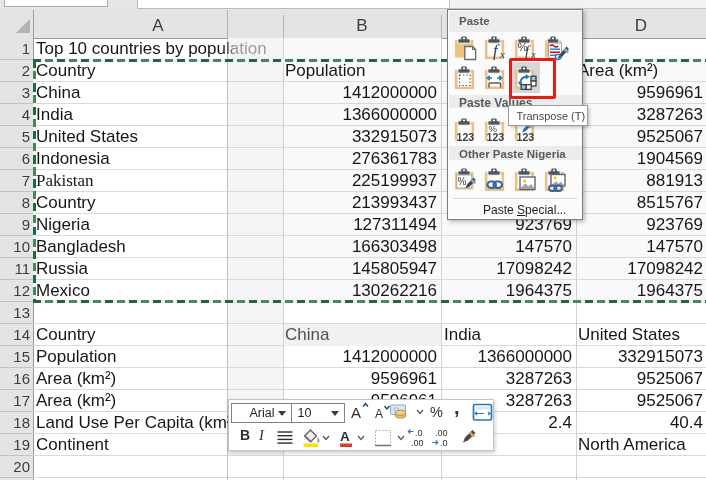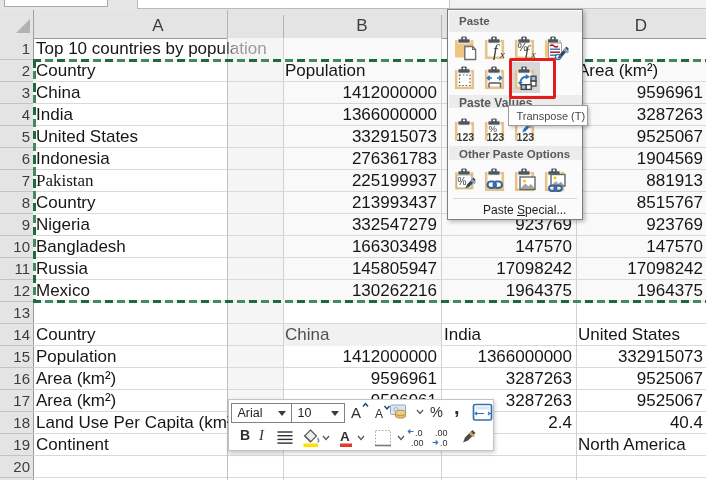--- a/index.html
+++ b/index.html
@@ -88,21 +88,21 @@
 <div class="cell" style="left:36px;top:236px;">Bangladesh</div>
 <div class="cell" style="left:36px;top:258px;">Russia</div>
 <div class="cell" style="left:36px;top:280px;">Mexico</div>
 
 <div class="cell num" style="left:283px;top:82px;width:154px;">1412000000</div>
 <div class="cell num" style="left:283px;top:104px;width:154px;">1366000000</div>
 <div class="cell num" style="left:283px;top:126px;width:154px;">332915073</div>
 <div class="cell num" style="left:283px;top:148px;width:154px;">276361783</div>
 <div class="cell num" style="left:283px;top:170px;width:154px;">225199937</div>
 <div class="cell num" style="left:283px;top:192px;width:154px;">213993437</div>
-<div class="cell num" style="left:283px;top:214px;width:154px;">332547279</div>
+<div class="cell num" style="left:283px;top:214px;width:154px;">127311494</div>
 <div class="cell num" style="left:283px;top:236px;width:154px;">166303498</div>
 <div class="cell num" style="left:283px;top:258px;width:154px;">145805947</div>
 <div class="cell num" style="left:283px;top:280px;width:154px;">130262216</div>
 
 <div class="cell num" style="left:441px;top:214px;width:131px;">923769</div>
 <div class="cell num" style="left:441px;top:236px;width:131px;">147570</div>
 <div class="cell num" style="left:441px;top:258px;width:131px;">17098242</div>
 <div class="cell num" style="left:441px;top:280px;width:131px;">1964375</div>
 
 <div class="cell num" style="left:576px;top:82px;width:127px;">9596961</div>
@@ -151,21 +151,21 @@
 <div class="abs" style="left:33px;top:58.5px;width:3px;height:244.5px;
      background:repeating-linear-gradient(180deg,#1e6843 0 8.5px,#f2f5f2 8.5px 12px,#47875f 12px 20.5px,#f2f5f2 20.5px 24px);"></div>
 
 <div class="abs" style="z-index:10;left:447px;top:9px;width:136px;height:211px;box-sizing:border-box;background:#fbfbfb;
      border:1.5px solid #7e7e7e;box-shadow:2px 2px 4px rgba(0,0,0,0.25);"></div>
 <div class="abs" style="z-index:11;left:448.5px;top:10.5px;width:133px;height:21px;background:#ececec;"></div>
 <div class="abs" style="z-index:12;left:459px;top:14.5px;font-size:11.5px;font-weight:bold;color:#595959;">Paste</div>
 <div class="abs" style="z-index:11;left:448.5px;top:95px;width:133px;height:13px;background:#ececec;"></div>
 <div class="abs" style="z-index:12;left:459px;top:95.5px;font-size:12px;font-weight:bold;color:#595959;">Paste Values</div>
 <div class="abs" style="z-index:11;left:448.5px;top:146px;width:133px;height:14px;background:#ececec;"></div>
-<div class="abs" style="z-index:12;left:459px;top:147.5px;font-size:11.5px;font-weight:bold;color:#595959;">Other Paste Options</div>
+<div class="abs" style="z-index:12;left:459px;top:147.5px;font-size:11.5px;font-weight:bold;color:#595959;">Other Paste Nigeria</div>
 <div class="abs" style="z-index:11;left:453px;top:198px;width:124px;height:1px;background:#d9d9d9;"></div>
 <div class="abs" style="z-index:12;left:483px;top:202.5px;font-size:12px;color:#1e1e1e;">Paste <span style="text-decoration:underline">S</span>pecial...</div>
 
 <div class="abs" style="z-index:11;left:512px;top:62px;width:28px;height:31px;background:#d7d7d7;"></div>
 
 <svg class="abs" style="z-index:12;left:452px;top:36px;" width="26" height="25" viewBox="0 0 26 25">
   <rect x="3" y="4" width="18.5" height="17.5" rx="1" fill="#eec57e"></rect>
   <rect x="5.8" y="2.8" width="12.4" height="4.4" rx="1.2" fill="#50565e" stroke="#fdfdfd" stroke-width="1"></rect>
   <rect x="9.3" y="0.4" width="5.4" height="4" rx="1.2" fill="#50565e"></rect>
   <rect x="11" y="1.6" width="2" height="1.6" fill="#fff"></rect>
@@ -302,21 +302,21 @@
 </svg>
 
 <div class="abs" style="z-index:13;left:509px;top:58px;width:47px;height:41px;border:3.5px solid #e21b1b;border-radius:2px;box-sizing:border-box;"></div>
 
 <div class="abs" style="z-index:14;left:508px;top:105px;width:80px;height:21px;background:#fff;border:1px solid #9b9b9b;
      box-shadow:2px 2px 3px rgba(0,0,0,0.18);font-size:11px;color:#464646;line-height:20px;padding-left:7.5px;box-sizing:border-box;white-space:nowrap;">Transpose (T)</div>
 
 <div class="abs" style="z-index:10;left:228px;top:399px;width:266px;height:52px;background:#fff;border:1px solid #c3c3c3;
      box-shadow:1px 2px 4px rgba(0,0,0,0.2);box-sizing:border-box;"></div>
 
-<div class="abs" style="z-index:11;left:230.5px;top:402.5px;width:61px;height:20px;background:#fff;border:1px solid #828282;box-sizing:border-box;font-size:12.5px;color:#1f1f1f;line-height:19px;padding-left:6px;">Arial<svg style="position:absolute;right:4px;top:7px;" width="9" height="6">
+<div class="abs" style="z-index:11;left:230.5px;top:402.5px;width:61px;height:20px;background:#fff;border:1px solid #828282;box-sizing:border-box;font-size:12.5px;color:#1f1f1f;line-height:19px;padding-left:18px;">Arial<svg style="position:absolute;right:4px;top:7px;" width="9" height="6">
       <polygon points="0,0 8,0 4,5" fill="#3b3b3b"></polygon>
     </svg></div>
 <div class="abs" style="z-index:11;left:290.5px;top:402.5px;width:54px;height:20px;background:#fff;border:1px solid #828282;box-sizing:border-box;font-size:12.5px;color:#1f1f1f;line-height:19px;padding-left:6px;">10<svg style="position:absolute;right:4px;top:7px;" width="9" height="6">
       <polygon points="0,0 8,0 4,5" fill="#3b3b3b"></polygon>
     </svg></div>
 <svg class="abs" style="z-index:11;left:350px;top:402px;" width="20" height="20" viewBox="0 0 20 20">
   <text x="1" y="16" font-family="Liberation Sans,sans-serif" font-size="15" fill="#2f2f2f">A</text>
   <path d="M13 4.5 l2.5 -3 l2.5 3" fill="none" stroke="#17446b" stroke-width="1.4"></path>
 </svg>
 <svg class="abs" style="z-index:11;left:374px;top:404px;" width="18" height="18" viewBox="0 0 18 18">

